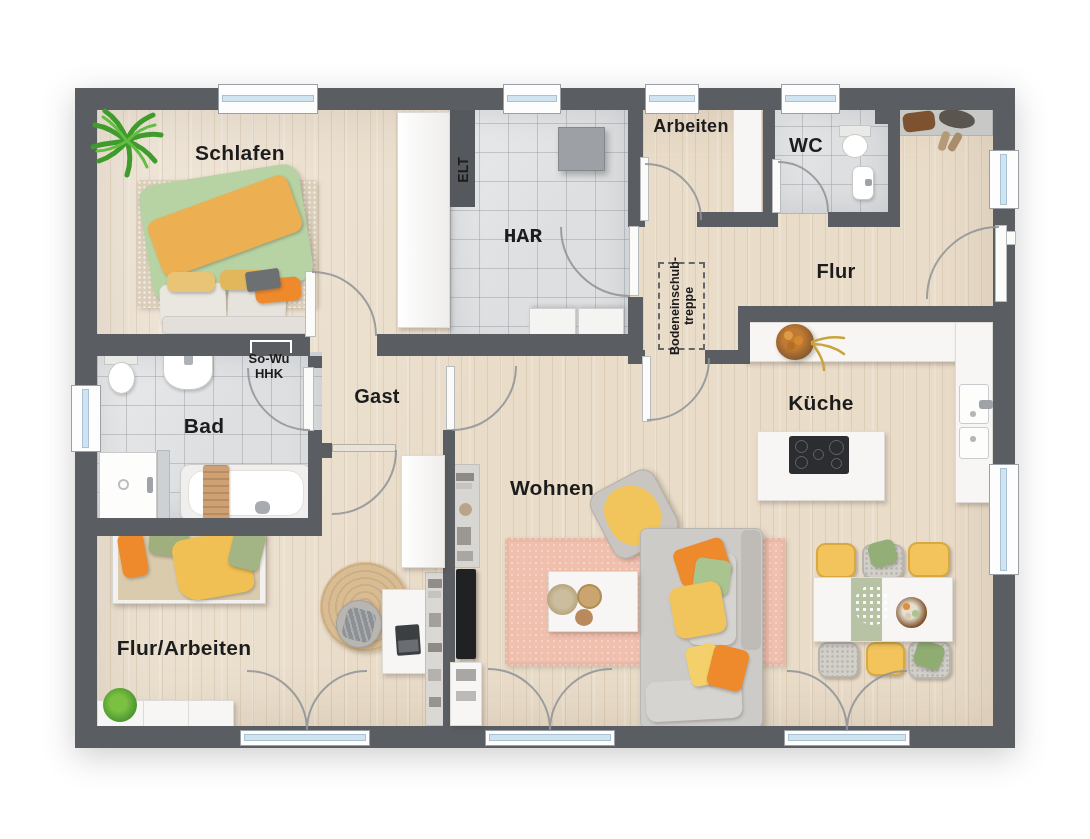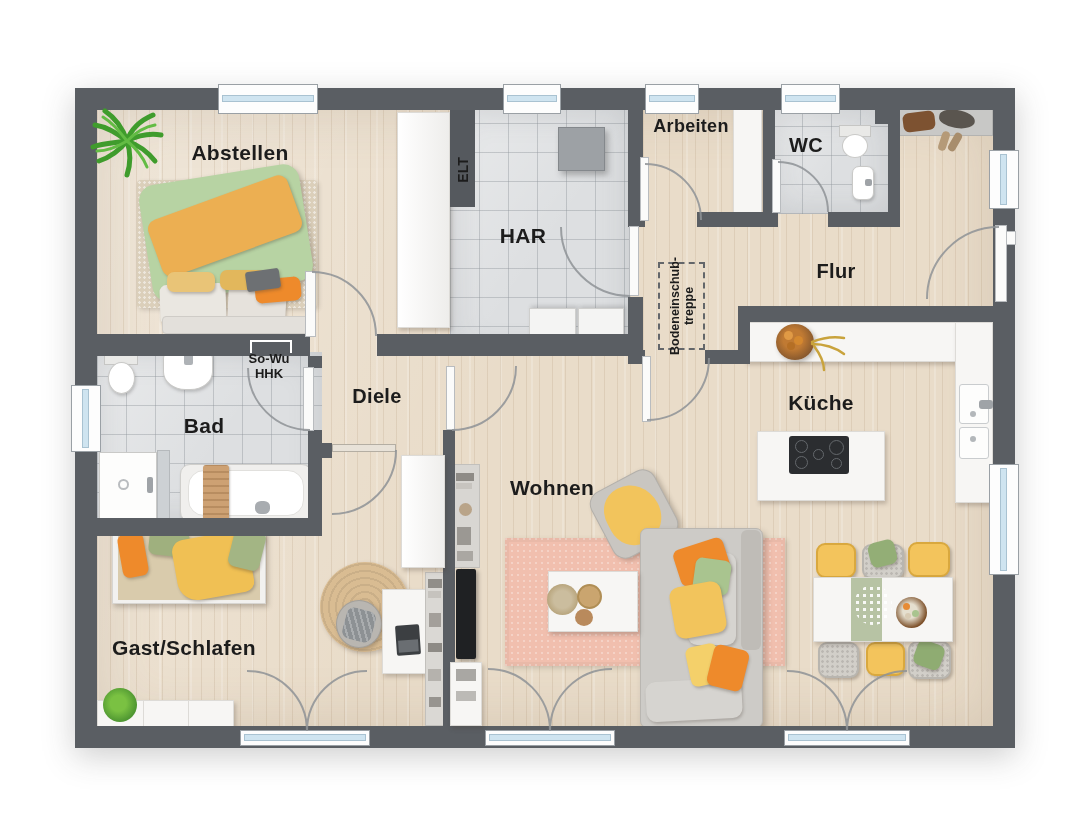--- a/index.html
+++ b/index.html
@@ -334,29 +334,29 @@
 
   <div class="abs" style="left:658px;top:262px;width:47px;height:88px;border:2px dashed #63666a;box-sizing:border-box;">
     <div class="vlabel" style="left:50%;top:50%;font-size:12.5px;line-height:1.15;text-align:center;">
       <span>Bodeneinschub-</span><br>
       <span>treppe</span>
     </div>
   </div>
 
   <div class="abs" style="left:250px;top:340px;width:42px;height:13px;border:2px solid #ffffff;border-bottom:none;box-sizing:border-box;"></div>
 
-  <div class="rlabel" style="left:240px;top:153px;font-size:21px;">Abstellen</div>
-  <div class="rlabel" style="left:523px;top:236px;font-size:21px;">HAR</div>
+  <div class="rlabel" style="left:240px;top:153px;font-size:21px;">Schlafen</div>
+  <div class="rlabel" style="left:523px;top:236px;font-size:21px;font-family:Liberation Mono, monospace;">HAR</div>
   <div class="rlabel" style="left:691px;top:126px;font-size:18px;">Arbeiten</div>
   <div class="rlabel" style="left:806px;top:145px;font-size:20px;">WC</div>
   <div class="rlabel" style="left:836px;top:271px;font-size:20px;">Flur</div>
   <div class="rlabel" style="left:821px;top:403px;font-size:21px;">Küche</div>
-  <div class="rlabel" style="left:377px;top:396px;font-size:20px;">Diele</div>
+  <div class="rlabel" style="left:377px;top:396px;font-size:20px;">Gast</div>
   <div class="rlabel" style="left:204px;top:426px;font-size:21px;">Bad</div>
   <div class="rlabel" style="left:552px;top:488px;font-size:21px;">Wohnen</div>
-  <div class="rlabel" style="left:184px;top:648px;font-size:21px;">Gast/Schlafen</div>
+  <div class="rlabel" style="left:184px;top:648px;font-size:21px;">Flur/Arbeiten</div>
   <div class="vlabel" style="left:463px;top:170px;font-size:14px;">ELT</div>
   <div class="small-label" style="left:269px;top:367px;">
     <span>So-Wu</span><br>
     <span>HHK</span>
   </div>
 
 </div>
 
 </body></html>

